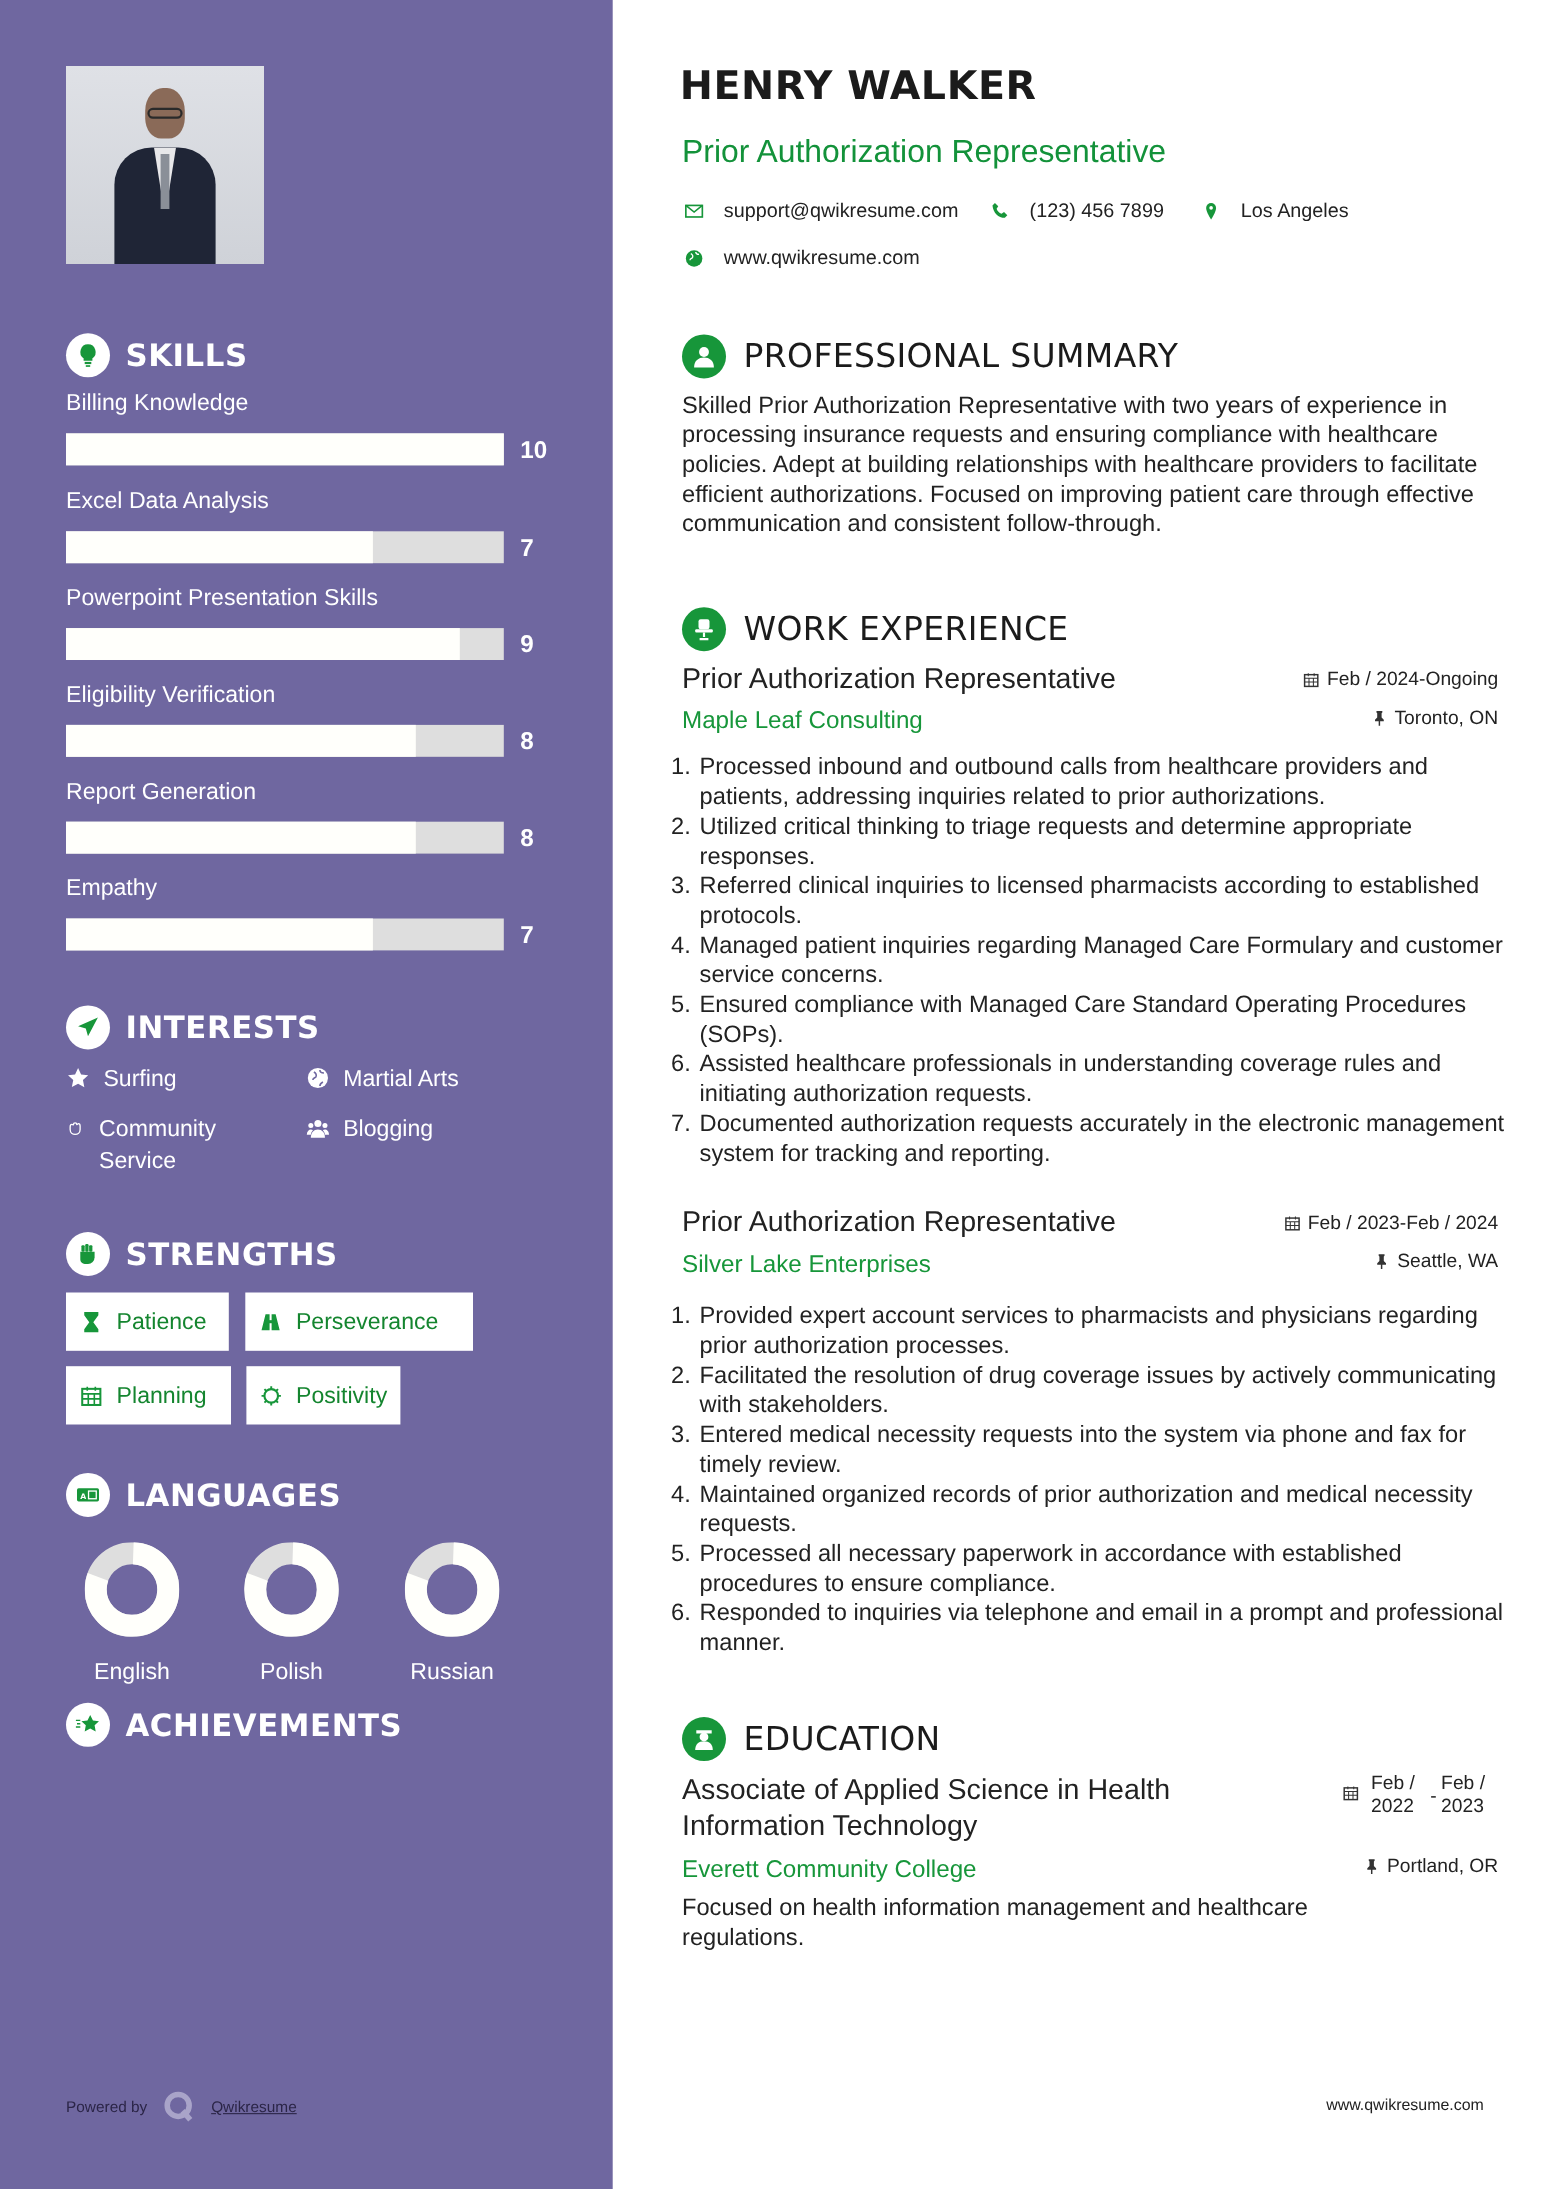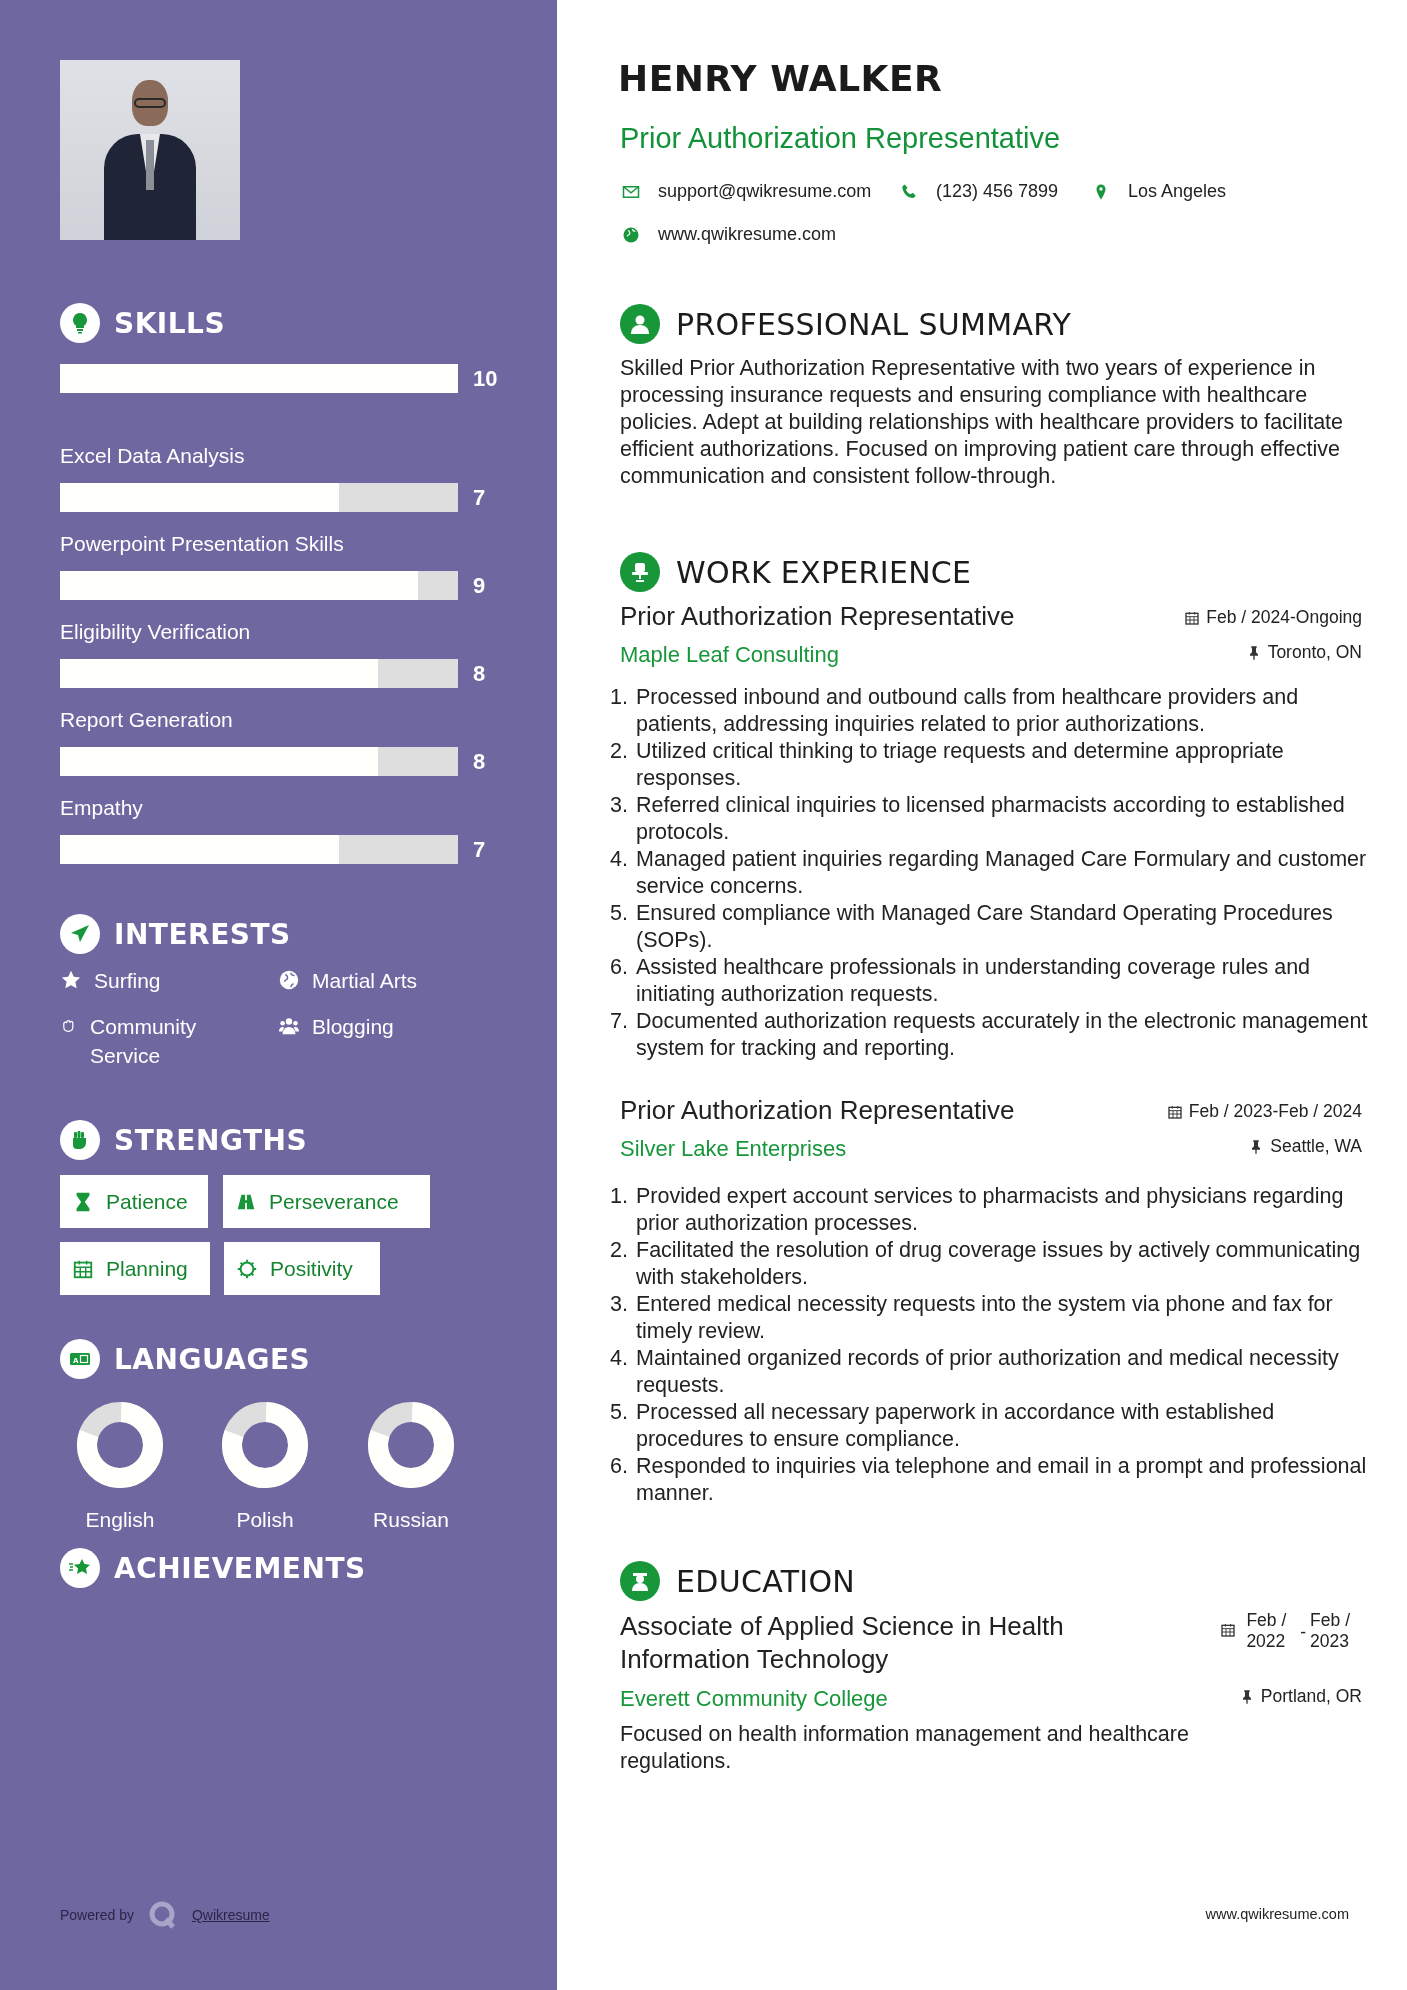--- a/index.html
+++ b/index.html
@@ -125,20 +125,21 @@
       <svg viewBox="0 0 24 24">
           <path d="M12 2a7 7 0 0 0-4 12.7V17h8v-2.3A7 7 0 0 0 12 2z" fill="#17963a"></path>
           <rect x="9" y="18" width="6" height="2" fill="#17963a"></rect>
           <rect x="10" y="21" width="4" height="1.5" fill="#17963a"></rect>
         </svg>
     </span>
     <span>SKILLS</span>
   </div>
 
   <div class="skill" style="top:352px;">
+    <div class="skill-label">Billing Knowledge</div>
     <div class="skill-row">
         <div class="skill-bar">
           <div class="skill-fill" style="width:100%"></div>
         </div>
         <span class="skill-value">10</span>
       </div>
   </div>
   <div class="skill" style="top:441px;">
     <div class="skill-label">Excel Data Analysis</div>
     <div class="skill-row">
@@ -247,21 +248,21 @@
       </svg>
     <span>Perseverance</span>
   </div>
   <div class="chip" style="left:60px; top:1242px; width:150px;">
     <svg viewBox="0 0 24 24">
         <rect x="3" y="5" width="18" height="16" fill="none" stroke="#17963a" stroke-width="2"></rect>
         <path d="M3 10h18M8 3v4M16 3v4M9 10v11M15 10v11M3 15h18" stroke="#17963a" stroke-width="1.6"></path>
       </svg>
     <span>Planning</span>
   </div>
-  <div class="chip" style="left:224px; top:1242px; width:156px;">
+  <div class="chip" style="left:224px; top:1242px; width:140px;">
     <svg viewBox="0 0 24 24">
         <circle cx="12" cy="12" r="7" fill="none" stroke="#17963a" stroke-width="2.2"></circle>
         <path d="M12 2v3M12 19v3M2 12h3M19 12h3M5 5l2 2M17 17l2 2M5 19l2-2M17 7l2-2" stroke="#17963a" stroke-width="2"></path>
       </svg>
     <span>Positivity</span>
   </div>
 
   <div class="side-section-title" style="top:1339px;">
     <span class="side-icon">
       <svg viewBox="0 0 24 24">

